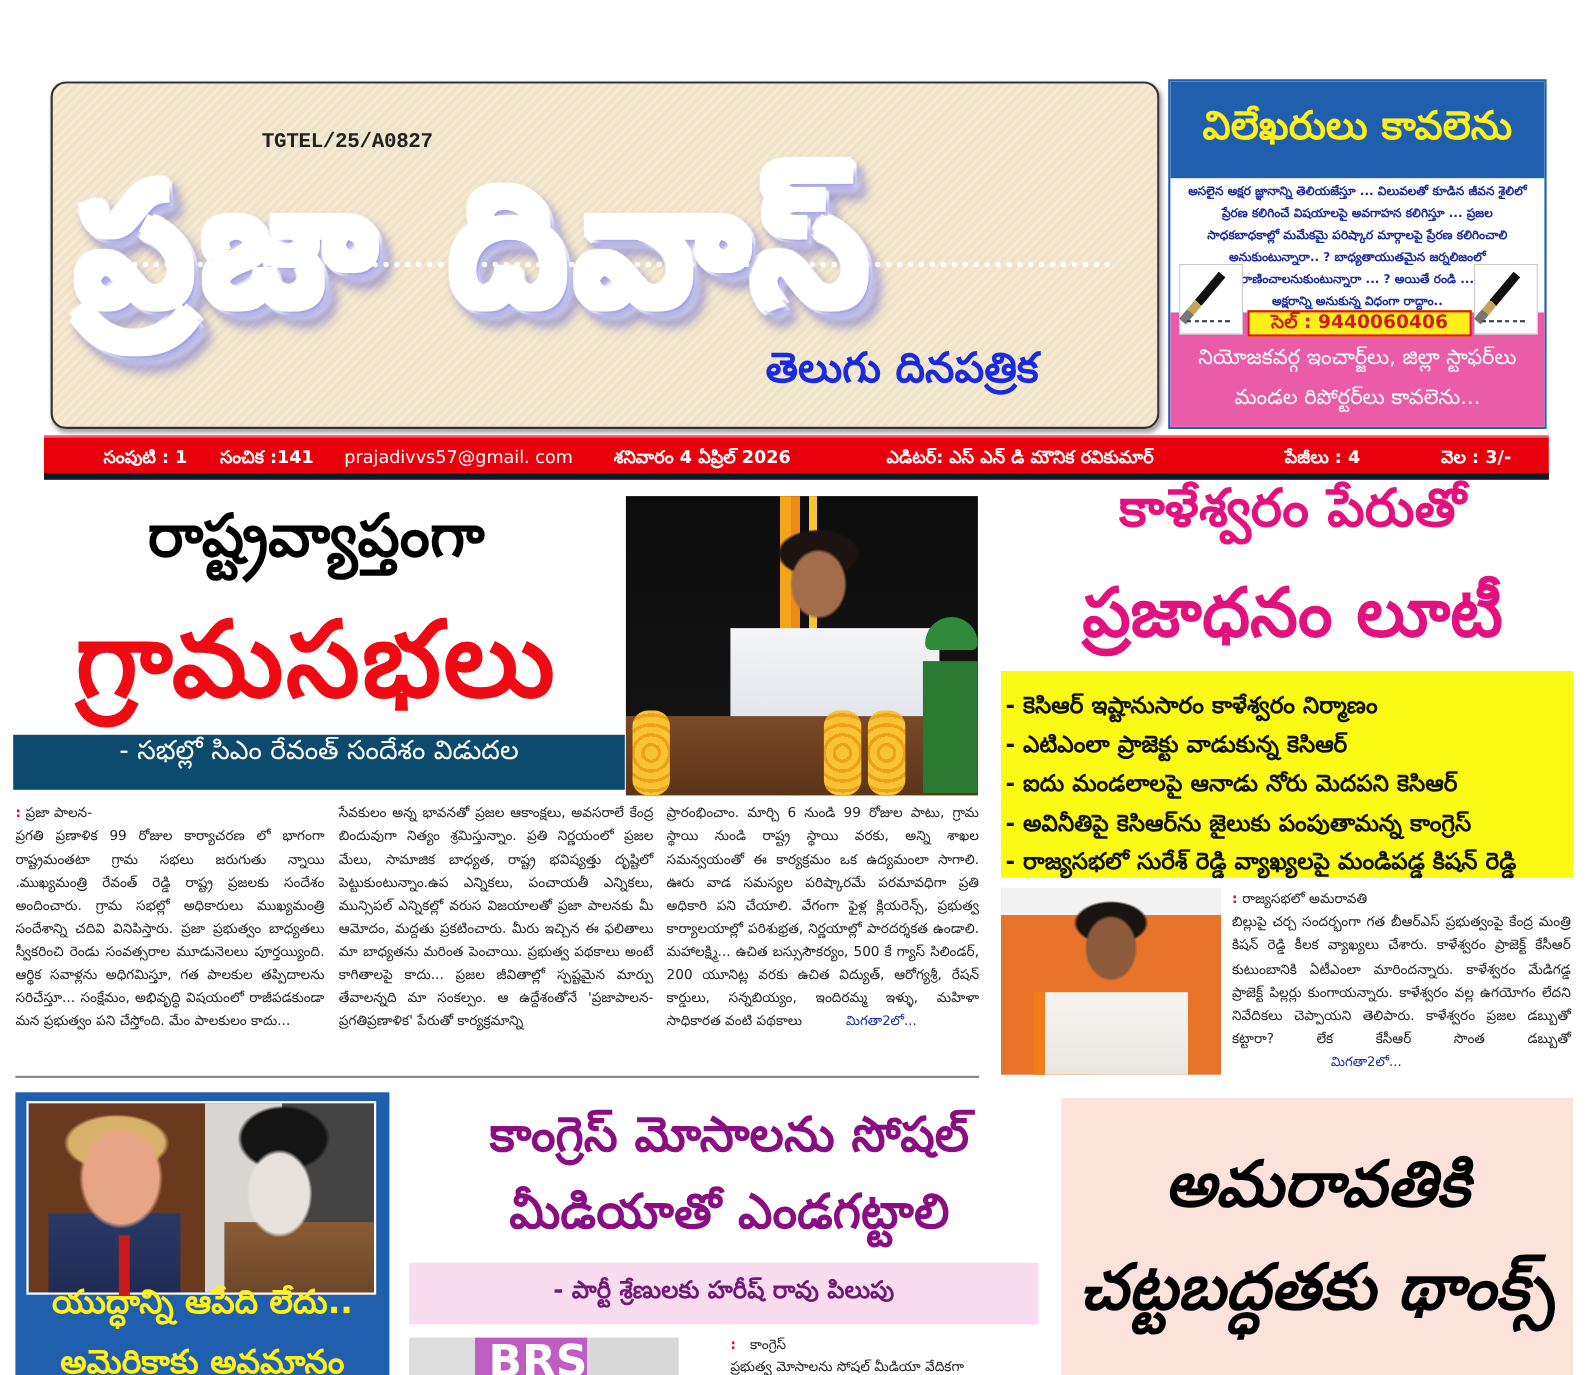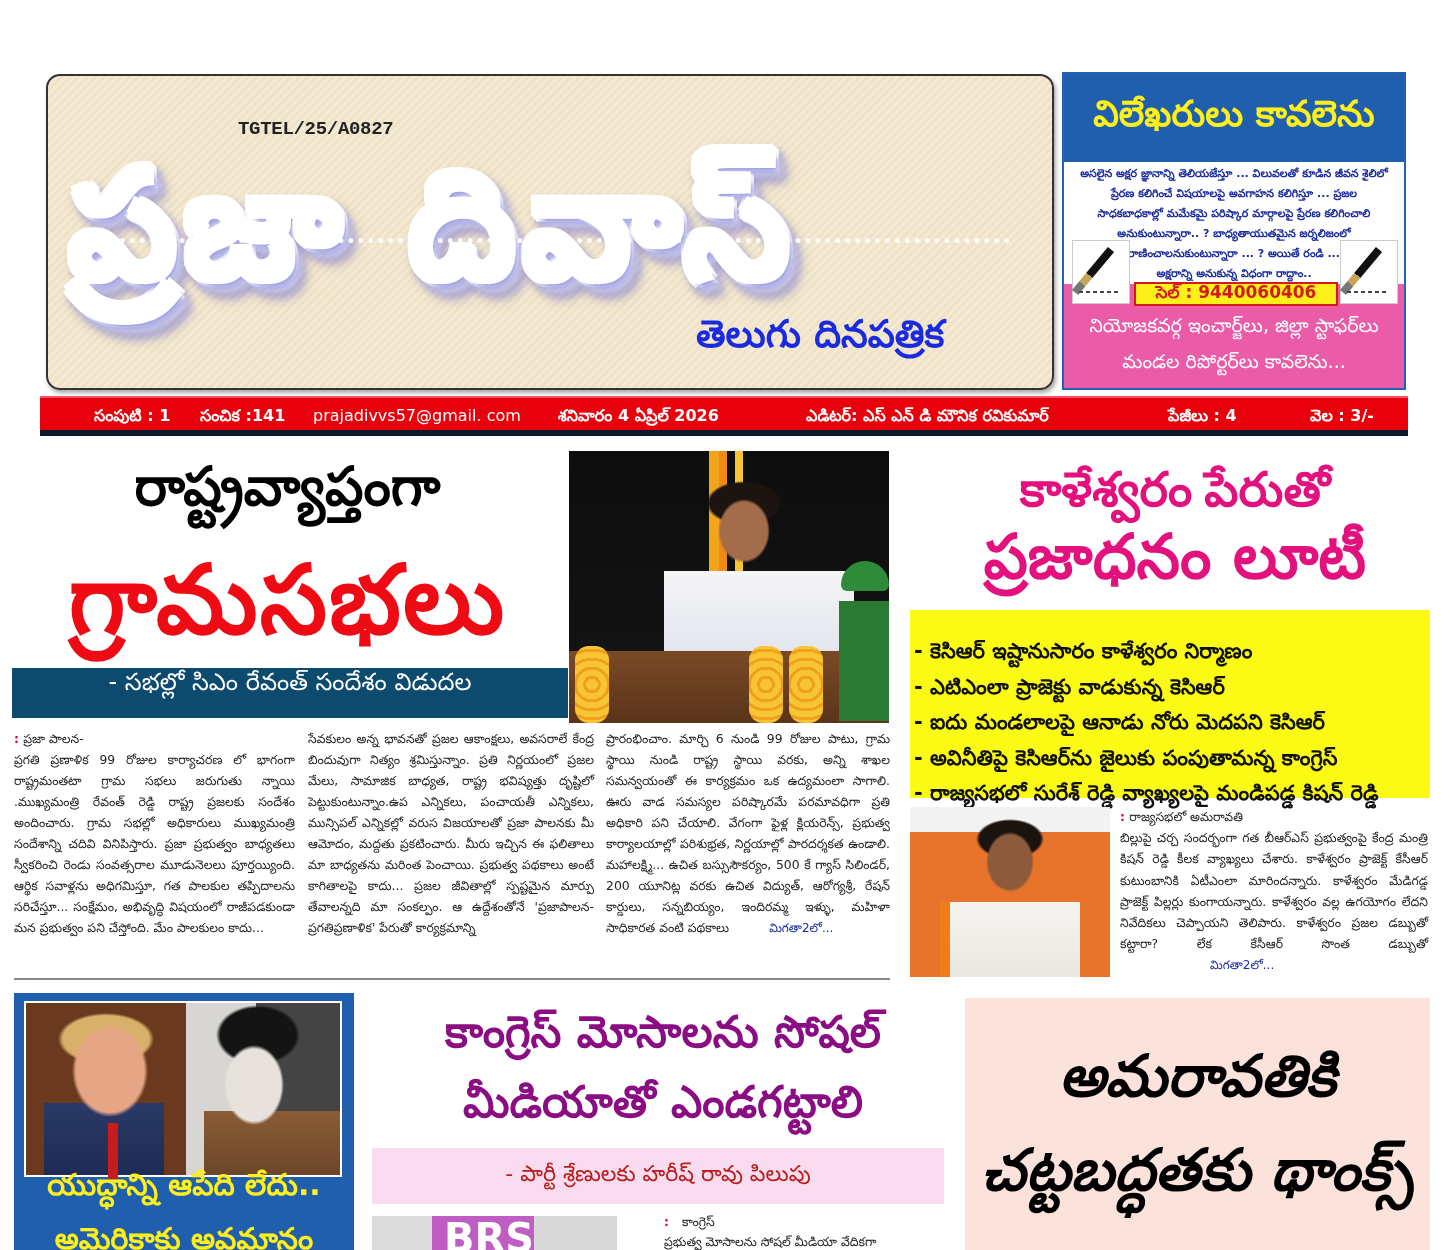--- a/index.html
+++ b/index.html
@@ -68,21 +68,21 @@
   .body-right { position: absolute; left: 270px; top: 150px; width: 50px; height: 120px; background: #2a7a34; }
 
   .col-text { font-size: 12.4px; line-height: 21px; color: #222; text-align: justify; }
   .col-text .lead { color: #e6003a; font-weight: bold; }
   .more { color: #1a2aa0; font-size: 12px; }
 
   .rule-h { background: #888; height: 2px; }
 
   
   .h-pink { left: 905px; top: 448px; width: 540px; text-align: center; font-weight: bold; color: #e3117e; white-space: nowrap; }
-  .yellow-box { left: 910px; top: 610px; width: 520px; height: 188px; background: #fbfa15; padding: 24px 4px; }
+  .yellow-box { left: 910px; top: 610px; width: 520px; height: 188px; background: #fbfa15; padding: 14px 4px; }
   .yellow-box div { font-size: 21px; line-height: 35.5px; color: #111; white-space: nowrap; font-weight: bold; }
 
   .photo-kishan { left: 910px; top: 807px; width: 200px; height: 170px;
     background:
       radial-gradient(ellipse 24px 30px at 100px 55px, #8d5a3c 90%, transparent 100%),
       radial-gradient(ellipse 34px 20px at 100px 32px, #1a1411 90%, transparent 100%),
       linear-gradient(#f6f4f0, #e9e6e0) 40px 95px / 130px 80px no-repeat,
       linear-gradient(90deg, #f07d1a 0 56px, transparent 56px 144px, #f07d1a 144px) 30px 95px / 140px 80px no-repeat,
       linear-gradient(#f2f2f2 0 25px, #e8732a 25px);
   }
@@ -97,21 +97,21 @@
       radial-gradient(ellipse 30px 40px at 228px 82px, #e7e3dc 90%, transparent 100%),
       radial-gradient(ellipse 42px 30px at 232px 32px, #141414 90%, transparent 100%),
       linear-gradient(#8a5c35, #6a4428) 178px 108px / 140px 70px no-repeat,
       linear-gradient(90deg, #6b3a1e 0 160px, #d8d6d2 160px 230px, #444 230px);
   }
   .tie { position: absolute; left: 82px; top: 120px; width: 10px; height: 56px; background: #c81b1b; }
   .blue-text { position: absolute; left: 0; width: 100%; text-align: center; font-weight: bold; font-size: 30px; color: #ffef1a; white-space: nowrap; }
 
   .h-purple { left: 368px; width: 590px; text-align: center; font-weight: bold; font-size: 44px; color: #8b0d83; white-space: nowrap; }
   .pink-sub { left: 372px; top: 1148px; width: 572px; height: 56px; background: #f9dcef; display: flex; align-items: center; justify-content: center; }
-  .pink-sub span { font-weight: normal; font-size: 22px; color: #b91c1c; white-space: nowrap; }
+  .pink-sub span { font-weight: bold; font-size: 22px; color: #701a75; white-space: nowrap; }
   .brs-photo { left: 372px; top: 1216px; width: 245px; height: 34px; background: linear-gradient(90deg, #dcdcdc 0 60px, #c05dc3 60px 162px, #d8d8d8 162px); overflow: hidden; }
   .brs-photo span { position: absolute; left: 72px; top: 0; font-weight: bold; font-size: 40px; color: #fff; line-height: 44px; }
 
   .peach-box { left: 965px; top: 998px; width: 465px; height: 252px; background: #fbe2da; }
   .peach-text { position: absolute; left: 0; width: 100%; text-align: center; font-weight: bold; font-style: italic; font-size: 58px; color: #000; white-space: nowrap; }
 </style>
 </head>
 <body>
 
 <div class="abs masthead"></div>
@@ -171,21 +171,21 @@
 </div>
 <div class="abs col-text" style="left:308px; top:728px; width:286px;">
   <div>సేవకులం అన్న భావనతో ప్రజల ఆకాంక్షలు, అవసరాలే కేంద్ర బిందువుగా నిత్యం శ్రమిస్తున్నాం. ప్రతి నిర్ణయంలో ప్రజల మేలు, సామాజిక బాధ్యత, రాష్ట్ర భవిష్యత్తు దృష్టిలో పెట్టుకుంటున్నాం.ఉప ఎన్నికలు, పంచాయతీ ఎన్నికలు, మున్సిపల్ ఎన్నికల్లో వరుస విజయాలతో ప్రజా పాలనకు మీ ఆమోదం, మద్దతు ప్రకటించారు. మీరు ఇచ్చిన ఈ ఫలితాలు మా బాధ్యతను మరింత పెంచాయి. ప్రభుత్వ పథకాలు అంటే కాగితాలపై కాదు... ప్రజల జీవితాల్లో స్పష్టమైన మార్పు తేవాలన్నది మా సంకల్పం. ఆ ఉద్దేశంతోనే 'ప్రజాపాలన- ప్రగతిప్రణాళిక' పేరుతో కార్యక్రమాన్ని</div>
 </div>
 <div class="abs col-text" style="left:606px; top:728px; width:284px;">
   <span>ప్రారంభించాం. మార్చి 6 నుండి 99 రోజుల పాటు, గ్రామ స్థాయి నుండి రాష్ట్ర స్థాయి వరకు, అన్ని శాఖల సమన్వయంతో ఈ కార్యక్రమం ఒక ఉద్యమంలా సాగాలి. ఊరు వాడ సమస్యల పరిష్కారమే పరమావధిగా ప్రతి అధికారి పని చేయాలి. వేగంగా ఫైళ్ల క్లియరెన్స్, ప్రభుత్వ కార్యాలయాల్లో పరిశుభ్రత, నిర్ణయాల్లో పారదర్శకత ఉండాలి. మహాలక్ష్మి... ఉచిత బస్సుసౌకర్యం, 500 కే గ్యాస్ సిలిండర్, 200 యూనిట్ల వరకు ఉచిత విద్యుత్, ఆరోగ్యశ్రీ, రేషన్ కార్డులు, సన్నబియ్యం, ఇందిరమ్మ ఇళ్ళు, మహిళా సాధికారత వంటి పథకాలు</span>
   <span class="more" style="margin-left:36px;">మిగతా2లో...</span>
 </div>
 <div class="abs rule-h" style="left:14px; top:978px; width:876px;"></div>
 
-<div class="abs h-pink" style="top:462px; font-size:48px;font-family:Liberation Serif, serif;">కాళేశ్వరం పేరుతో</div>
+<div class="abs h-pink" style="top:434px; font-size:48px;">కాళేశ్వరం పేరుతో</div>
 <div class="abs h-pink" style="top:520px; font-size:62px;">ప్రజాధనం లూటీ</div>
 <div class="abs yellow-box">
   <div>- కెసిఆర్ ఇష్టానుసారం కాళేశ్వరం నిర్మాణం</div>
   <div>- ఎటిఎంలా ప్రాజెక్టు వాడుకున్న కెసిఆర్</div>
   <div>- ఐదు మండలాలపై ఆనాడు నోరు మెదపని కెసిఆర్</div>
   <div>- అవినీతిపై కెసిఆర్‌ను జైలుకు పంపుతామన్న కాంగ్రెస్</div>
   <div>- రాజ్యసభలో సురేశ్ రెడ్డి వ్యాఖ్యలపై మండిపడ్డ కిషన్ రెడ్డి</div>
 </div>
 <div class="abs photo photo-kishan"></div>
 <div class="abs col-text" style="left:1120px; top:806px; width:308px; line-height:21.2px;">

